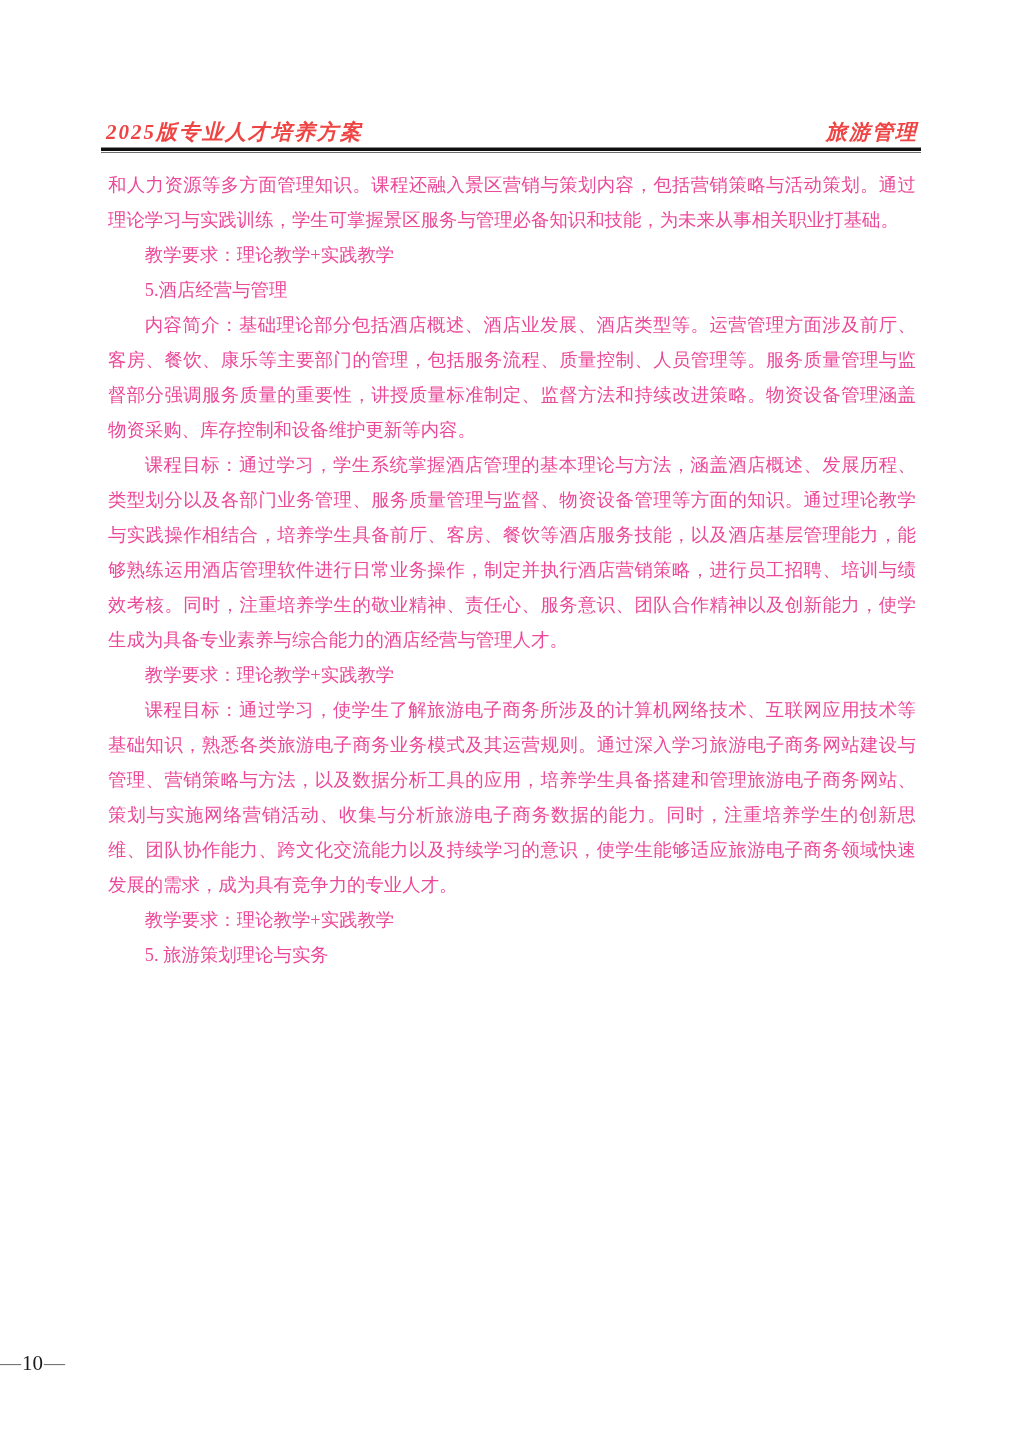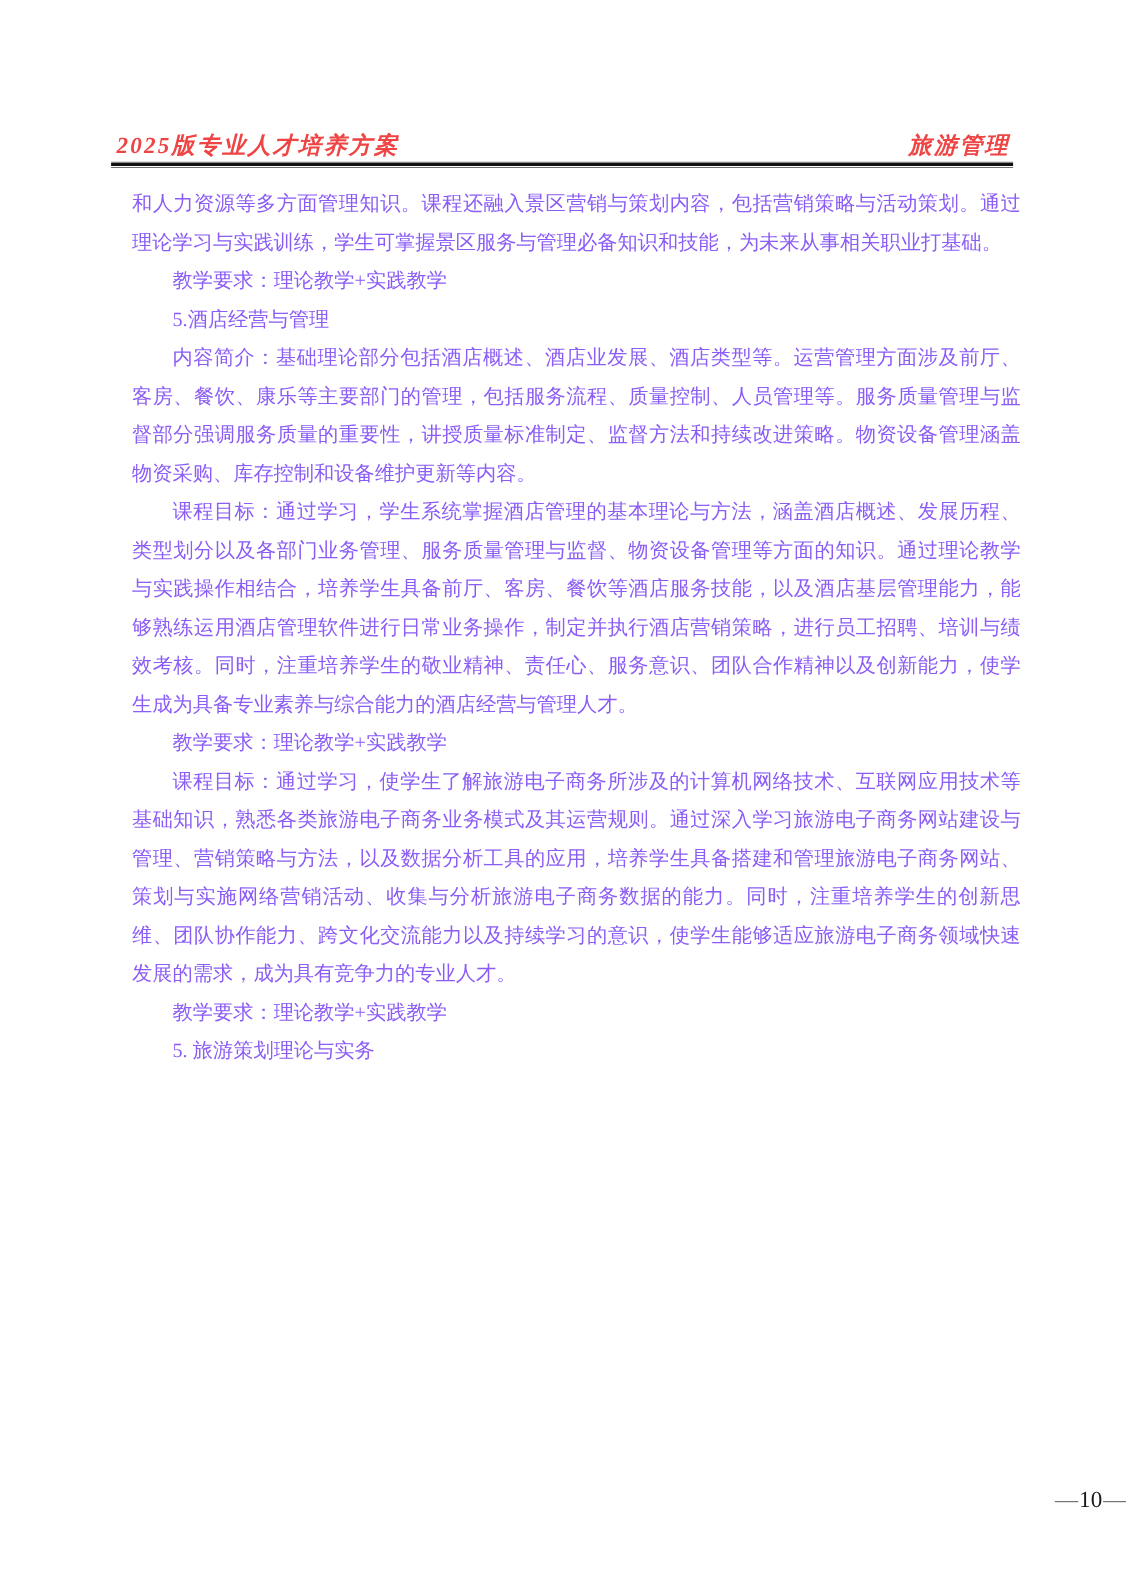--- a/index.html
+++ b/index.html
@@ -29,33 +29,33 @@
       #8a8a8a 0px, #8a8a8a 1px,
       #101010 1px, #101010 4px,
       #ffffff 4px, #ffffff 5px,
       #6f6f6f 5px, #6f6f6f 6px,
       #ffffff 6px);
   }
 
   
   .content {
     position: absolute;
-    left: 120px; top: 168px; width: 808px;
+    left: 108px; top: 168px; width: 808px;
     font-size: 18.4px; line-height: 35px;
     text-align: justify;
-    color: #8b5cf6;
+    color: #ec4899;
   }
   .content p { margin: 0; }
   .content p.indent { text-indent: 2em; }
 
   
   .footer {
     position: absolute;
     left: 0; top: 1348px; width: 1024px;
-    text-align: right;
+    text-align: left;
     font-size: 21px; line-height: 30px;
     color: #1a1a1a;
   }
   .footer .dash { color: #6e6e6e; letter-spacing: 0; }
   .footer .num { color: #1a1a1a; padding: 0 1px; }
 </style>
 </head>
 <body>
 
 <div class="page">

